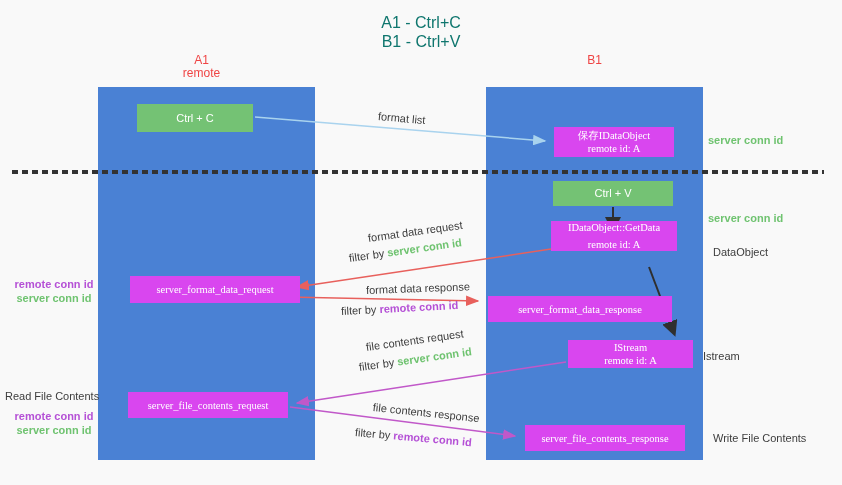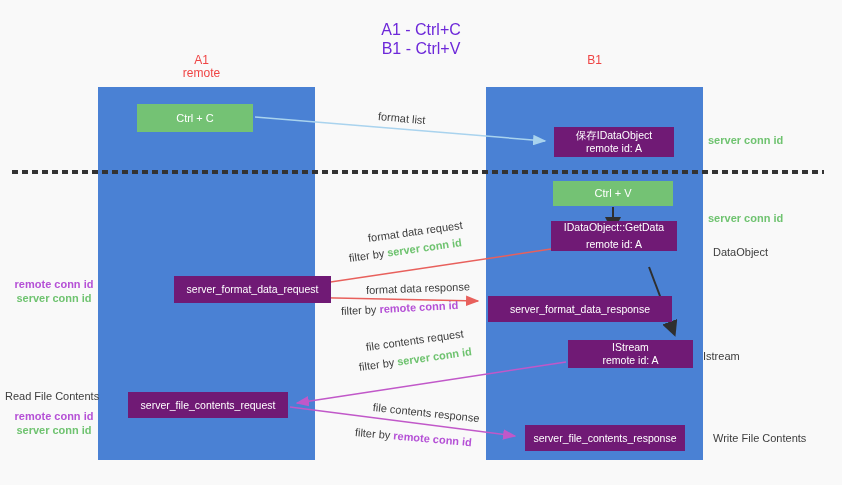--- a/index.html
+++ b/index.html
@@ -3,29 +3,29 @@
 <meta charset="utf-8">
 <style>
   html,body{margin:0;padding:0;background:#f9f9f9;}
   .canvas{
     position:relative;width:842px;height:485px;overflow:hidden;
     background:#f9f9f9;
     font-family:"Liberation Sans","DejaVu Sans",sans-serif;
     color:#3d3d3d;
   }
   .abs{position:absolute;}
-  .title{left:0;right:0;top:20px;text-align:center;font-size:16px;line-height:19px;color:#6d28d9;}
+  .title{left:0;right:0;top:13px;text-align:center;font-size:16px;line-height:19px;color:#0f766e;}
   .col-header{top:54px;width:217px;text-align:center;font-size:12px;line-height:13px;color:#ef4444;}
   .lifeline{top:87px;width:217px;height:373px;background:#4a81d4;}
   .divider{left:12px;top:170px;width:812px;height:4px;
     background:repeating-linear-gradient(90deg,#333333 0 6px,transparent 6px 10px);}
   .box{display:flex;flex-direction:column;align-items:center;justify-content:center;
     color:#ffffff;text-align:center;font-size:10.5px;line-height:13px;white-space:nowrap;}
   .box.green{background:#74c274;font-size:11px;}
-  .box.orange{background:#701a75;}
+  .box.orange{background:#d946ef;font-family:Liberation Serif, serif;}
   .arrows{left:0;top:0;width:842px;height:485px;pointer-events:none;}
   .lbl{font-size:11px;color:#3d3d3d;white-space:nowrap;transform-origin:left center;}
   .g{color:#6fc370;font-weight:bold;}
   .p{color:#b551d6;font-weight:bold;}
   .side{font-size:11px;white-space:nowrap;}
   .pair{width:88px;text-align:center;font-size:11px;line-height:13.5px;white-space:nowrap;}
   .r5{transform:rotate(5deg);} .r6{transform:rotate(6deg);}
   .rm8{transform:rotate(-8deg);} .rm3{transform:rotate(-3deg);} .rm2{transform:rotate(-2deg);}
 </style>
 </head>
@@ -82,21 +82,21 @@
     <span>保存IDataObject</span>
     <span>remote id: A</span>
   </div>
   <div class="abs box green" style="left:553px;top:181px;width:120px;height:25px;">
     <span>Ctrl + V</span>
   </div>
   <div class="abs box orange" style="left:551px;top:221px;width:126px;height:30px;justify-content:space-between;">
     <span>IDataObject::GetData</span>
     <span>remote id: A</span>
   </div>
-  <div class="abs box orange" style="left:130px;top:276px;width:157px;height:27px;margin-left:44px;">
+  <div class="abs box orange" style="left:130px;top:276px;width:170px;height:27px;">
     <span>server_format_data_request</span>
   </div>
   <div class="abs box orange" style="left:488px;top:296px;width:184px;height:26px;">
     <span>server_format_data_response</span>
   </div>
   <div class="abs box orange" style="left:568px;top:340px;width:125px;height:28px;">
     <span>IStream</span>
     <span>remote id: A</span>
   </div>
   <div class="abs box orange" style="left:128px;top:392px;width:160px;height:26px;">

